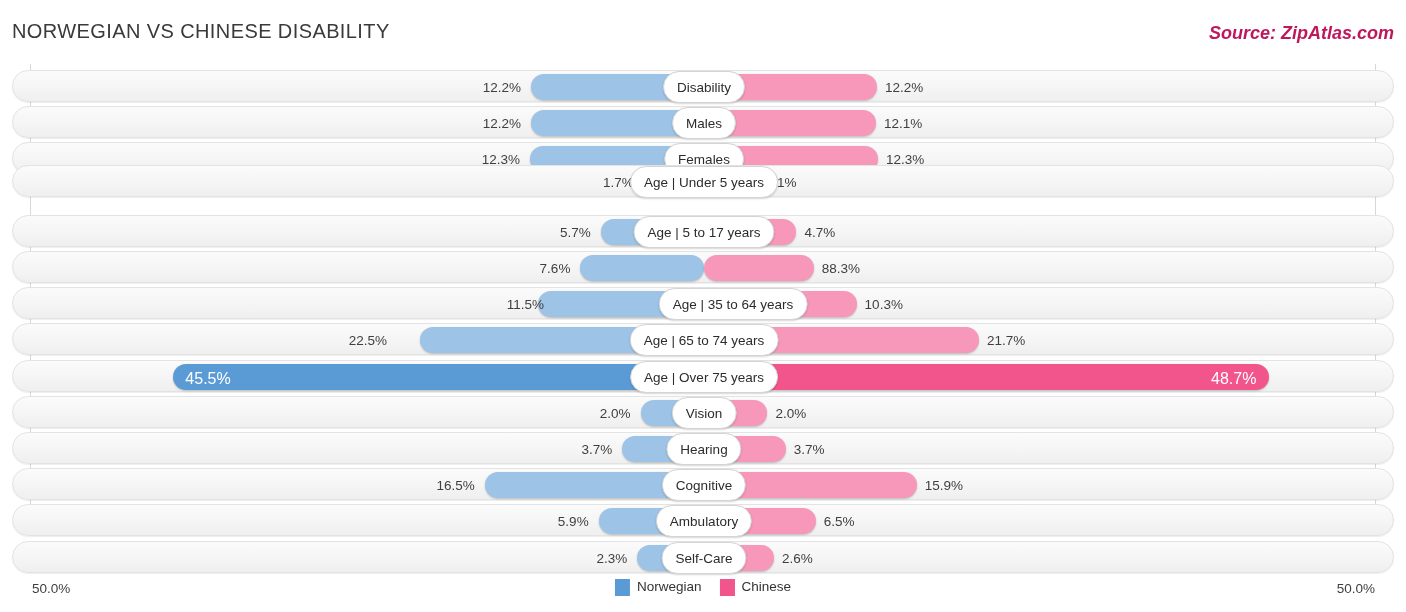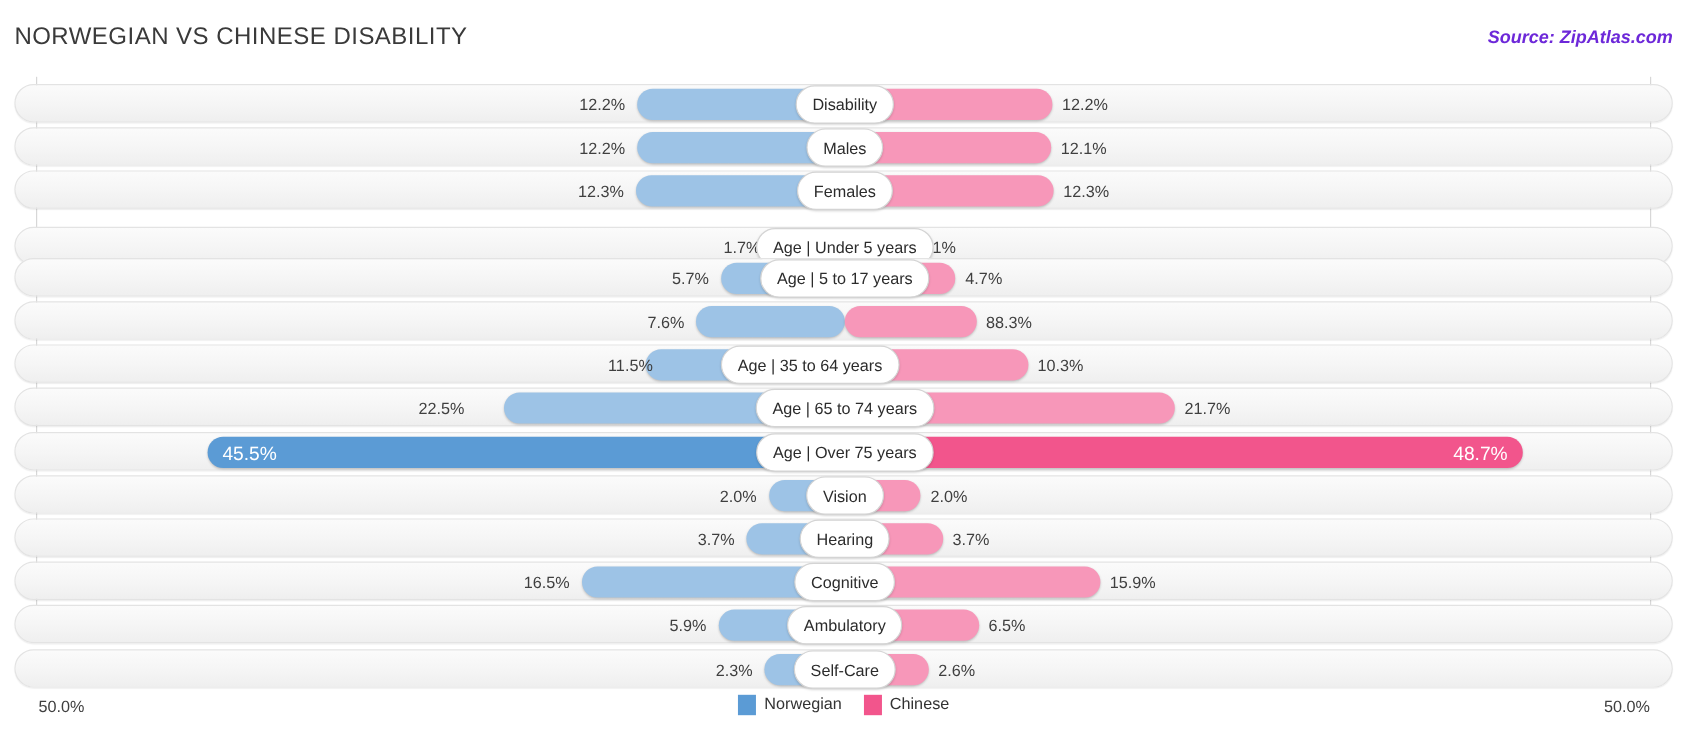--- a/index.html
+++ b/index.html
@@ -24,24 +24,24 @@
   #chart-title {
     position: absolute; left: 12px; top: 20px;
     font-size: 20px;
     letter-spacing: .4px;
     color: #3a3a3a;
     font-weight: 400;
     white-space: nowrap;
   }
   #source-label {
     position: absolute; right: 12px; top: 23px;
-    font-size: 15px;
+    font-size: 18px;
     font-style: italic;
     font-weight: bold;
-    color: #6d28d9;
+    color: #be185d;
     white-space: nowrap;
     text-align: right;
   }
 
   
   #plot {
     position: absolute;
     left: 0; top: 64px;
     width: 1406px; height: 508px;
   }
@@ -181,21 +181,21 @@
         </div>
         <div class="row" style="top: 78.4px;">
           <div class="row-inner">
             <div class="bar bar-left" style="left: 516.898px; width: 174.102px;"></div>
             <div class="bar bar-right" style="left: 691px; width: 174.102px;"></div>
             <div class="val val-left" style="right: 873.102px;">12.3%</div>
             <div class="val val-right" style="left: 873.102px;">12.3%</div>
             <div class="pill" style="left: 691px;">Females</div>
           </div>
         </div>
-        <div class="row" style="top: 125px;">
+        <div class="row" style="top: 101px;">
           <div class="row-inner">
             <div class="bar bar-left" style="left: 630.742px; width: 60.258px;"></div>
             <div class="bar bar-right" style="left: 691px; width: 53.814px;"></div>
             <div class="val val-left" style="right: 759.258px;">1.7%</div>
             <div class="val val-right" style="left: 752.814px;">1.1%</div>
             <div class="pill" style="left: 691px;">Age | Under 5 years</div>
           </div>
         </div>
         <div class="row" style="top: 150.8px;">
           <div class="row-inner">
@@ -213,21 +213,21 @@
             <div class="val val-left" style="right: 822.624px;">7.6%</div>
             <div class="val val-right" style="left: 808.662px;">88.3%</div>
           </div>
         </div>
         <div class="row" style="top: 223.2px;">
           <div class="row-inner">
             <div class="bar bar-left" style="left: 525.49px; width: 165.51px;"></div>
             <div class="bar bar-right" style="left: 691px; width: 152.622px;"></div>
             <div class="val val-left" style="right: 849px;">11.5%</div>
             <div class="val val-right" style="left: 851.622px;">10.3%</div>
-            <div class="pill" style="left: 662px;">Age | 35 to 64 years</div>
+            <div class="pill" style="left: 720px;">Age | 35 to 64 years</div>
           </div>
         </div>
         <div class="row" style="top: 259.4px;">
           <div class="row-inner">
             <div class="bar bar-left" style="left: 407.35px; width: 283.65px;"></div>
             <div class="bar bar-right" style="left: 691px; width: 275.058px;"></div>
             <div class="val val-left" style="right: 1006px;">22.5%</div>
             <div class="val val-right" style="left: 974.058px;">21.7%</div>
             <div class="pill" style="left: 691px;">Age | 65 to 74 years</div>
           </div>

